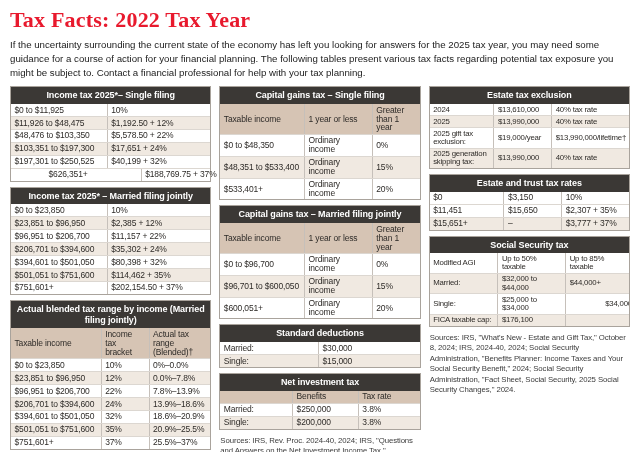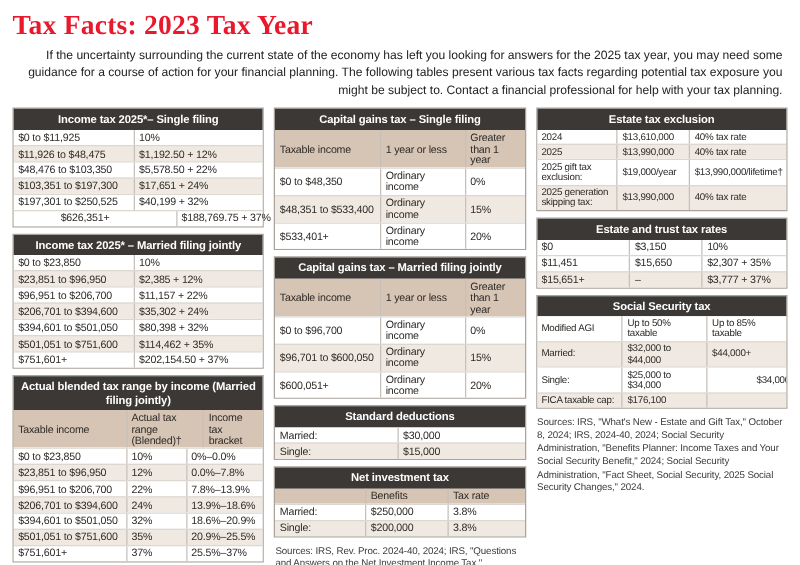--- a/index.html
+++ b/index.html
@@ -13,21 +13,20 @@
     color: var(--red, #e8192d);
     margin: 2px 0 5px;
     letter-spacing: 0.2px;
   }
   .intro {
     font-size: 9.7px;
     line-height: 1.42;
     color: #222;
     max-width: 616px;
     margin-bottom: 7px;
-    text-align: right;
   }
   .cols { display: flex; gap: 8px; align-items: flex-start; }
   .col { flex: 1 1 0; min-width: 0; display: flex; flex-direction: column; gap: 5px; }
   .tbl { border: 1px solid #a9a39c; background: #fff; }
   .thead {
     background: var(--bar, #3b3835);
     color: #fff;
     font-weight: bold;
     font-size: 9px;
     letter-spacing: -0.1px;
@@ -52,21 +51,21 @@
     overflow: hidden;
   }
   .cell:first-child { border-left: none; }
   .tight .cell { font-size: 7.8px; letter-spacing: -0.2px; }
   .sources { font-size: 7.8px; line-height: 1.35; color: #3c3c3c; margin: 1px 1px 0; letter-spacing: -0.1px; }
 </style>
 </head>
 <body>
 
 <div class="page">
-  <h1 class="title">Tax Facts: 2023 Tax Year</h1>
+  <h1 class="title">Tax Facts: 2022 Tax Year</h1>
   <p class="intro">If the uncertainty surrounding the current state of the economy has left you looking for answers for the 2025 tax year, you may need some guidance for a course of action for your financial planning. The following tables present various tax facts regarding potential tax exposure you might be subject to. Contact a financial professional for help with your tax planning.</p>
   <div class="cols">
     <div class="col" id="col-0">
         <div class="tbl">
           <div class="thead">Income tax 2025*– Single filing</div>
           <div class="row">
             <div class="cell" style="flex-basis: 48%; width: 48%;">$0 to $11,925</div>
             <div class="cell" style="flex-basis: 52%; width: 52%;">10%</div>
           </div>
           <div class="row alt">
@@ -118,22 +117,22 @@
           </div>
           <div class="row">
             <div class="cell" style="flex-basis: 48%; width: 48%;">$751,601+</div>
             <div class="cell" style="flex-basis: 52%; width: 52%;">$202,154.50 + 37%</div>
           </div>
         </div>
         <div class="tbl">
           <div class="thead">Actual blended tax range by income (Married filing jointly)</div>
           <div class="row colhead">
             <div class="cell" style="flex-basis: 45%; width: 45%;">Taxable income</div>
+            <div class="cell" style="flex-basis: 24%; width: 24%;">Income tax bracket</div>
             <div class="cell" style="flex-basis: 31%; width: 31%;">Actual tax range (Blended)†</div>
-            <div class="cell" style="flex-basis: 24%; width: 24%;">Income tax bracket</div>
           </div>
           <div class="row">
             <div class="cell" style="flex-basis: 45%; width: 45%;">$0 to $23,850</div>
             <div class="cell" style="flex-basis: 24%; width: 24%;">10%</div>
             <div class="cell" style="flex-basis: 31%; width: 31%;">0%–0.0%</div>
           </div>
           <div class="row alt">
             <div class="cell" style="flex-basis: 45%; width: 45%;">$23,851 to $96,950</div>
             <div class="cell" style="flex-basis: 24%; width: 24%;">12%</div>
             <div class="cell" style="flex-basis: 31%; width: 31%;">0.0%–7.8%</div>

